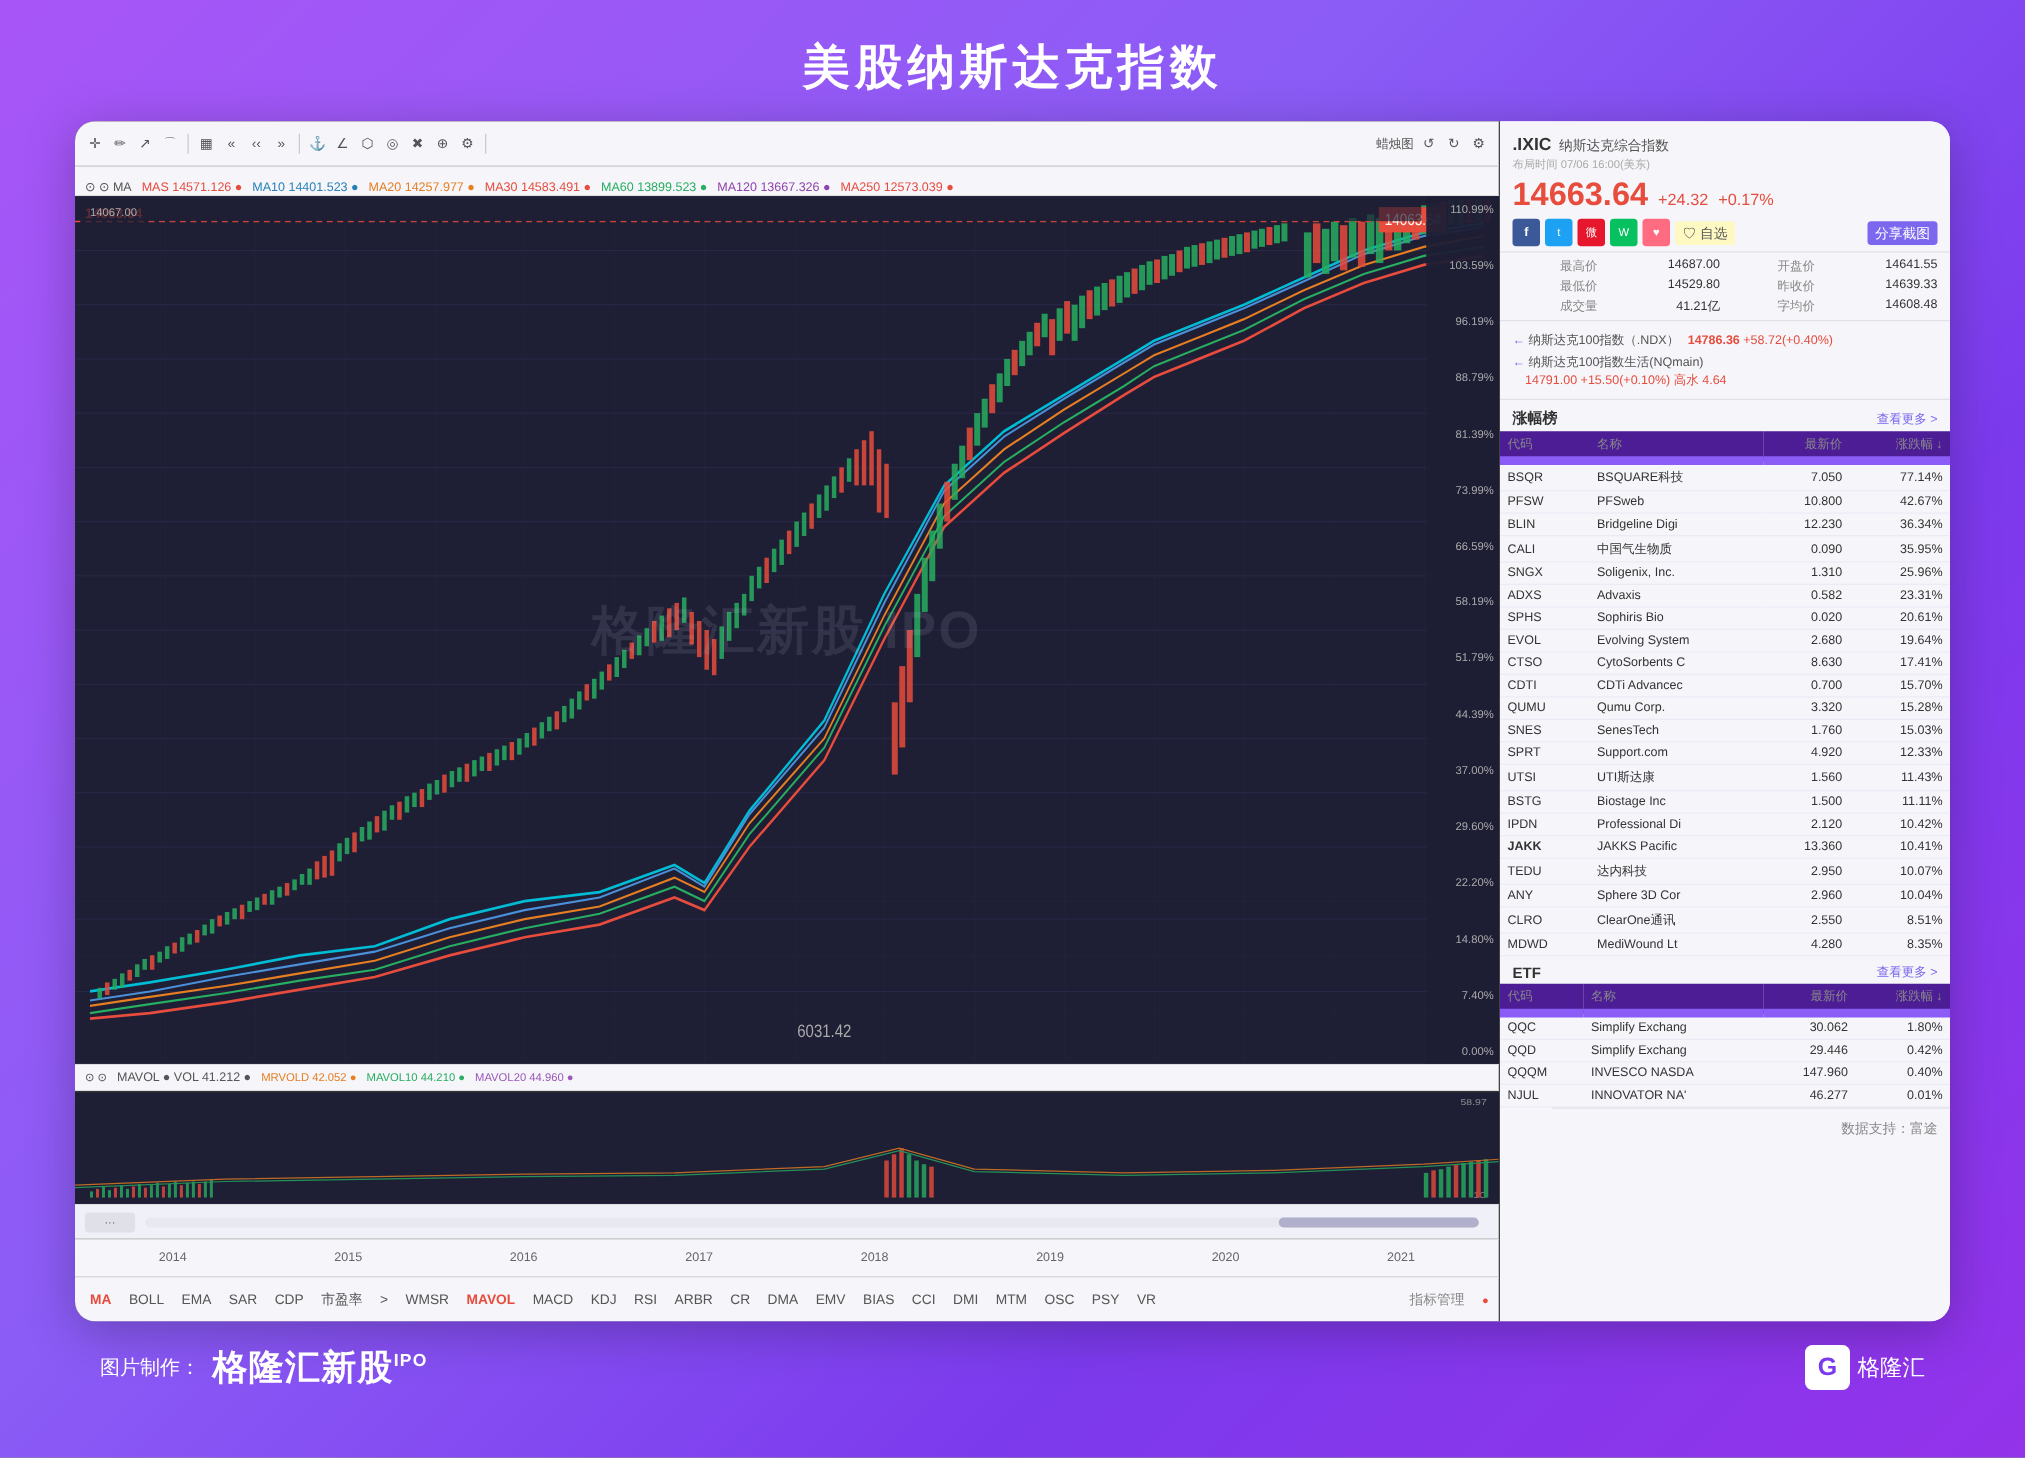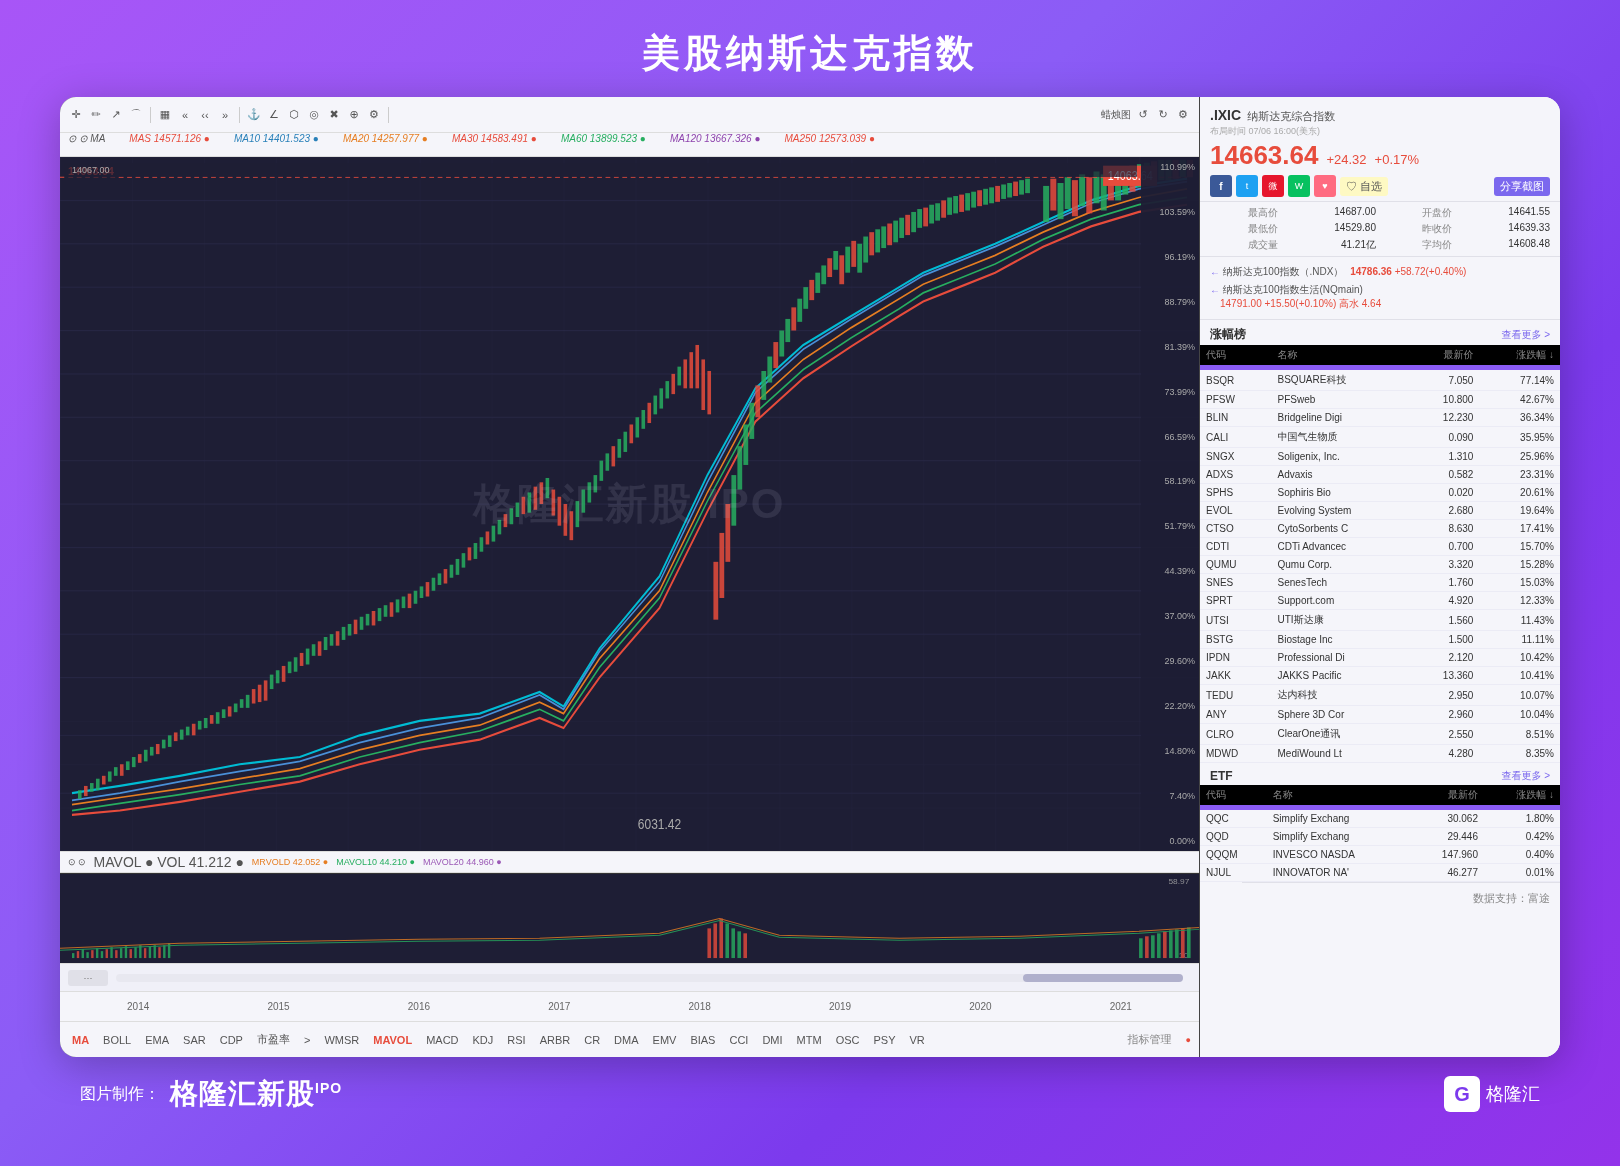--- a/index.html
+++ b/index.html
@@ -72,28 +72,27 @@
       width: 1px;
       height: 16px;
       background: #ccc;
       margin: 0 2px;
     }
 
     .chart-indicators {
       background: #f5f5fa;
       height: 24px;
       display: flex;
-      align-items: flex-start;
+      align-items: flex-end;
       padding: 0 8px;
-      gap: 24px;
+      gap: 8px;
       border-bottom: 1px solid #ddd;
       font-size: 10px;
       flex-wrap: nowrap;
       overflow: hidden;
-      font-style: italic;
     }
 
     .indicator-tag {
       font-size: 10px;
       color: #555;
     }
 
     .indicator-tag.red { color: #e74c3c; }
     .indicator-tag.blue { color: #2980b9; }
     .indicator-tag.orange { color: #e67e22; }
@@ -352,26 +351,27 @@
       cursor: pointer;
     }
 
     .stock-table {
       width: 100%;
       font-size: 10px;
       border-collapse: collapse;
     }
 
     .stock-table th {
-      background: #000000;
+      background: #4c1d95;
       color: #888;
       padding: 3px 6px;
       text-align: left;
       font-weight: normal;
-      border-bottom: 5px solid #8b5cf6;
+      border-bottom: 7px solid #8b5cf6;
+      font-family: Liberation Serif, serif;
     }
 
     .stock-table th:last-child,
     .stock-table td:last-child {
       text-align: right;
     }
 
     .stock-table th:nth-child(3),
     .stock-table td:nth-child(3) {
       text-align: right;
@@ -760,21 +760,21 @@
         <span class="y-label">29.60%</span>
         <span class="y-label">22.20%</span>
         <span class="y-label">14.80%</span>
         <span class="y-label">7.40%</span>
         <span class="y-label">0.00%</span>
       </div>
     </div>
 
     <div class="volume-indicators">
       <span style="font-size:9px;color:#555;">⊙ ⊙</span>
-      <span style="color:#555;font-size:14px;">MAVOL ● VOL 41.212 ●</span>
+      <span style="color:#555;font-size:10px;">MAVOL ● VOL 41.212 ●</span>
       <span style="color:#e67e22;font-size:9px;">MRVOLD 42.052 ●</span>
       <span style="color:#27ae60;font-size:9px;">MAVOL10 44.210 ●</span>
       <span style="color:#9b59b6;font-size:9px;">MAVOL20 44.960 ●</span>
     </div>
 
     <div class="chart-volume">
       <svg width="100%" height="100%" viewBox="0 0 950 90" preserveAspectRatio="none">
         <rect width="950" height="90" fill="#1e1e35"></rect>
 
         <g opacity="0.8">
@@ -1046,21 +1046,21 @@
       <td class="td-price">1.500</td>
       <td class="td-chg">11.11%</td>
     </tr>
           <tr>
       <td class="td-code" style="color:#333;font-weight:500;">IPDN</td>
       <td class="td-name">Professional Di</td>
       <td class="td-price">2.120</td>
       <td class="td-chg">10.42%</td>
     </tr>
           <tr>
-      <td class="td-code" style="color:#333;font-weight:400;margin-left:48px;">JAKK</td>
+      <td class="td-code" style="color:#333;font-weight:700;margin-left:48px;">JAKK</td>
       <td class="td-name">JAKKS Pacific</td>
       <td class="td-price">13.360</td>
       <td class="td-chg">10.41%</td>
     </tr>
           <tr>
       <td class="td-code" style="color:#333;font-weight:500;">TEDU</td>
       <td class="td-name">达内科技</td>
       <td class="td-price">2.950</td>
       <td class="td-chg">10.07%</td>
     </tr>

